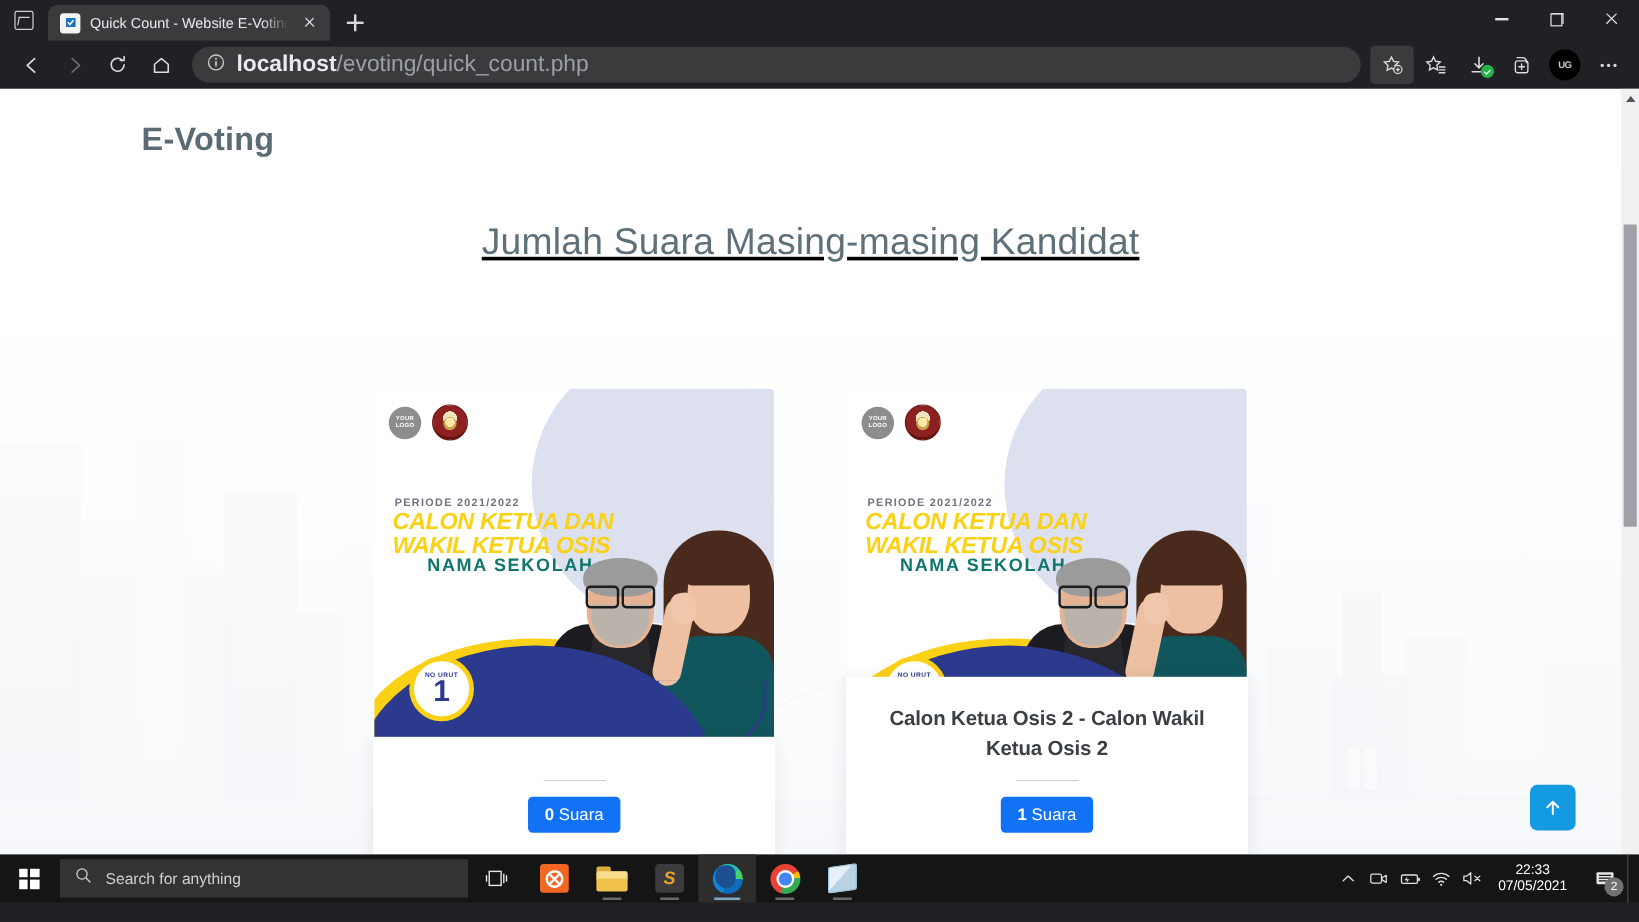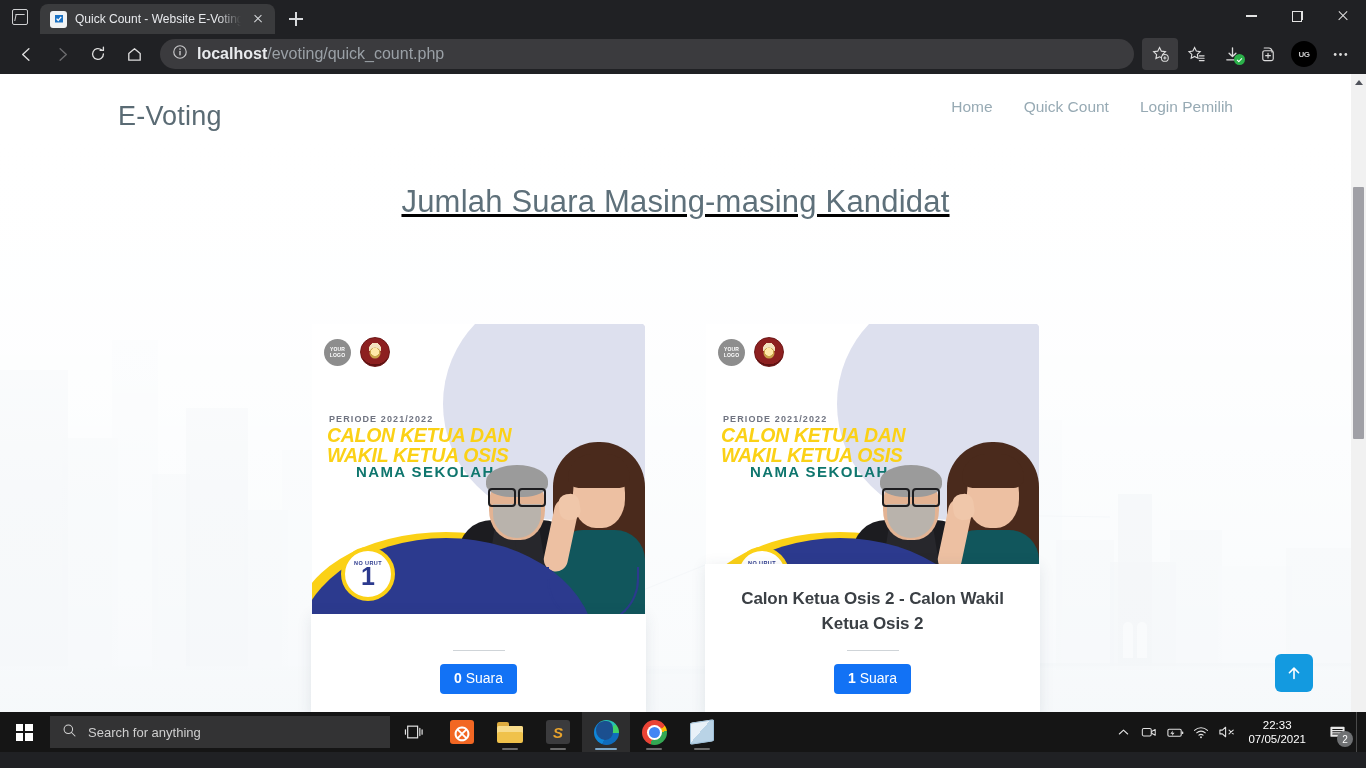--- a/index.html
+++ b/index.html
@@ -81,21 +81,21 @@
   }
   .tb-btn {
     width: 36px; height: 32px; display: flex; align-items: center; justify-content: center;
     border-radius: 4px; flex: 0 0 auto;
   }
   .omnibox {
     flex: 1 1 auto; height: 30px; background: #3b3b3e; border-radius: 15px;
     display: flex; align-items: center; padding: 0 10px 0 12px; margin: 0 8px; gap: 9px;
     min-width: 0;
   }
-  .omni-url { font-size: 16px; color: #9aa0a6; white-space: nowrap; overflow: hidden; }
+  .omni-url { font-size: 19px; color: #9aa0a6; white-space: nowrap; overflow: hidden; }
   .omni-url b { color: #e8eaed; font-weight: 600; }
   .tb-right { display: flex; align-items: center; gap: 0; flex: 0 0 auto; }
   .tb-btn.active-bm { background: #3b3b3e; }
   .avatar-btn {
     width: 26px; height: 26px; border-radius: 50%; background: #000;
     display: flex; align-items: center; justify-content: center;
     color: #c7c7c7; font-size: 8px; font-weight: 700; letter-spacing: -0.5px;
   }
   .dl-check {
     position: absolute; right: 5px; bottom: 5px; width: 11px; height: 11px;
@@ -151,21 +151,21 @@
     position: absolute; inset: 0;
     background: linear-gradient(180deg, rgba(255,255,255,.97) 0%, rgba(255,255,255,.86) 30%, rgba(255,255,255,.74) 60%, rgba(255,255,255,.7) 100%);
   }
 
   
   .navbar {
     position: absolute; top: 0; left: 0; right: 0; height: 66px; background: #fff;
     display: flex; align-items: center; justify-content: space-between;
     padding: 0 118px 0 118px; z-index: 5;
   }
-  .brand { font-size: 27px; color: #5a6b74; font-weight: 400; letter-spacing: .2px; margin-top: 18px; }
+  .brand { font-size: 27px; color: #5a6b74; font-weight: 700; letter-spacing: .2px; margin-top: 18px; }
   .navlinks { display: flex; align-items: center; gap: 31px; }
   .navlink { font-size: 15.5px; color: #97aab4; }
 
   
   .content { position: absolute; top: 66px; left: 0; right: 0; bottom: 0; z-index: 4; text-decoration: underline; }
   .headline {
     text-align: center; font-size: 31px; color: #5e707a; font-weight: 400;
     margin-top: 44px; letter-spacing: .2px;
   }
   .cards {
@@ -563,25 +563,20 @@
         <div class="bridge-tower" style="left:1118px;height:176px;"></div>
         <div class="bridge-tower" style="left:758px;height:180px;"></div>
         <div class="cable" style="left:790px;bottom:216px;width:320px;transform:rotate(1deg);"></div>
         <div class="cable" style="left:600px;bottom:120px;width:170px;transform:rotate(-22deg);"></div>
         <div class="water"></div>
         <div class="haze"></div>
       </div>
 
       <div class="navbar">
         <div class="brand">E-Voting</div>
-        <div class="navlinks">
-          <a class="navlink">Home</a>
-          <a class="navlink">Quick Count</a>
-          <a class="navlink">Login Pemilih</a>
-        </div>
       </div>
 
       <div class="content">
         <h1 class="headline">Jumlah Suara Masing-masing Kandidat</h1>
 
         <div class="cards">
 
           <div class="card">
             <div class="poster">
               <div class="poster-blob"></div>

